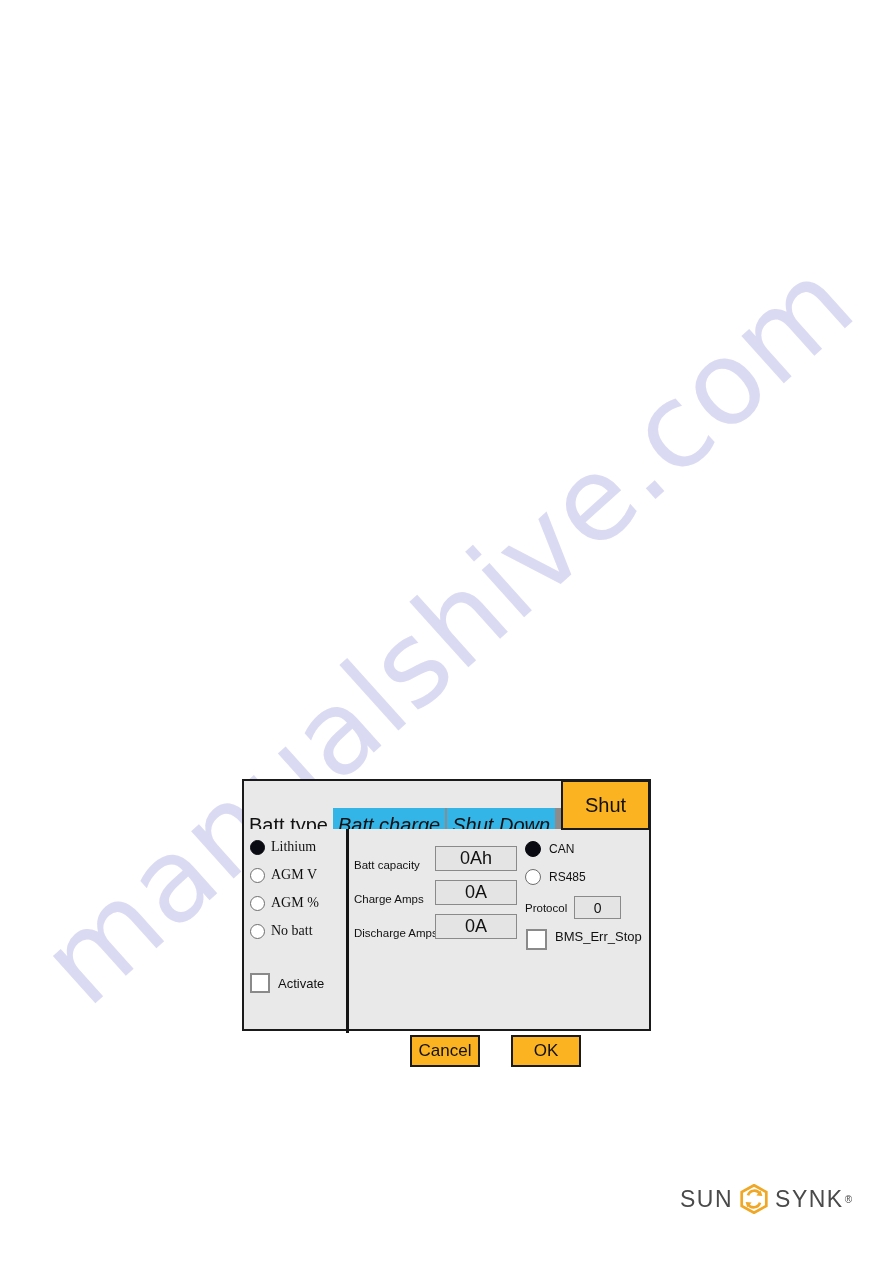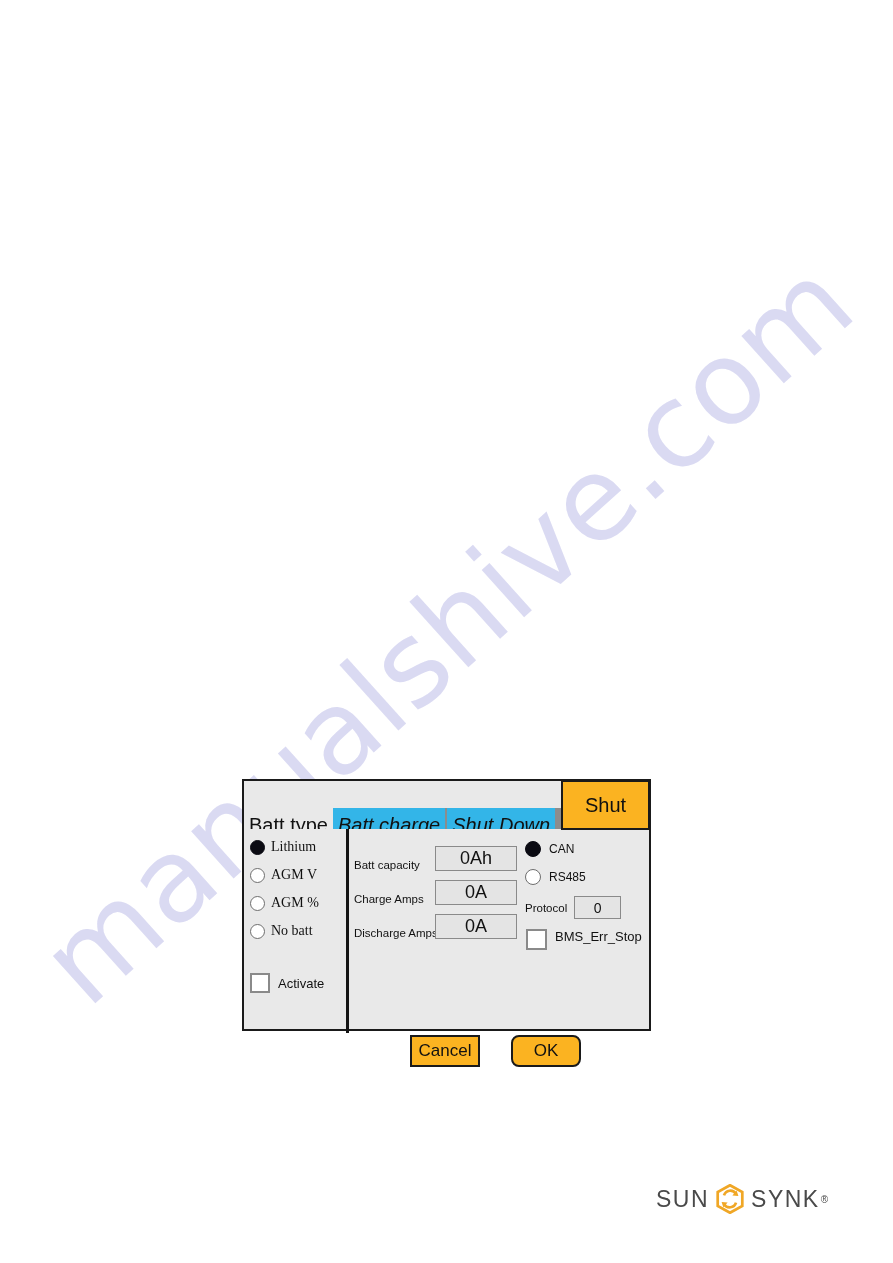--- a/index.html
+++ b/index.html
@@ -293,26 +293,26 @@
     background: #fbb321;
     border: 2px solid #1a1a1a;
     box-sizing: border-box;
     display: flex;
     align-items: center;
     justify-content: center;
     font-size: 17px;
     color: #111111;
   }
   .btn.cancel { left: 0px;  width: 70px; }
-  .btn.ok     { left: 101px; width: 70px; border-radius: 8px; }
+  .btn.ok     { left: 101px; width: 70px; }
 
   
   #logo {
     position: absolute;
-    left: 656px;
+    left: 680px;
     top: 1184px;
     width: 160px;
     height: 30px;
     display: flex;
     align-items: center;
     z-index: 2;
   }
   #logo .logo-word {
     font-size: 23px;
     letter-spacing: 1.5px;

